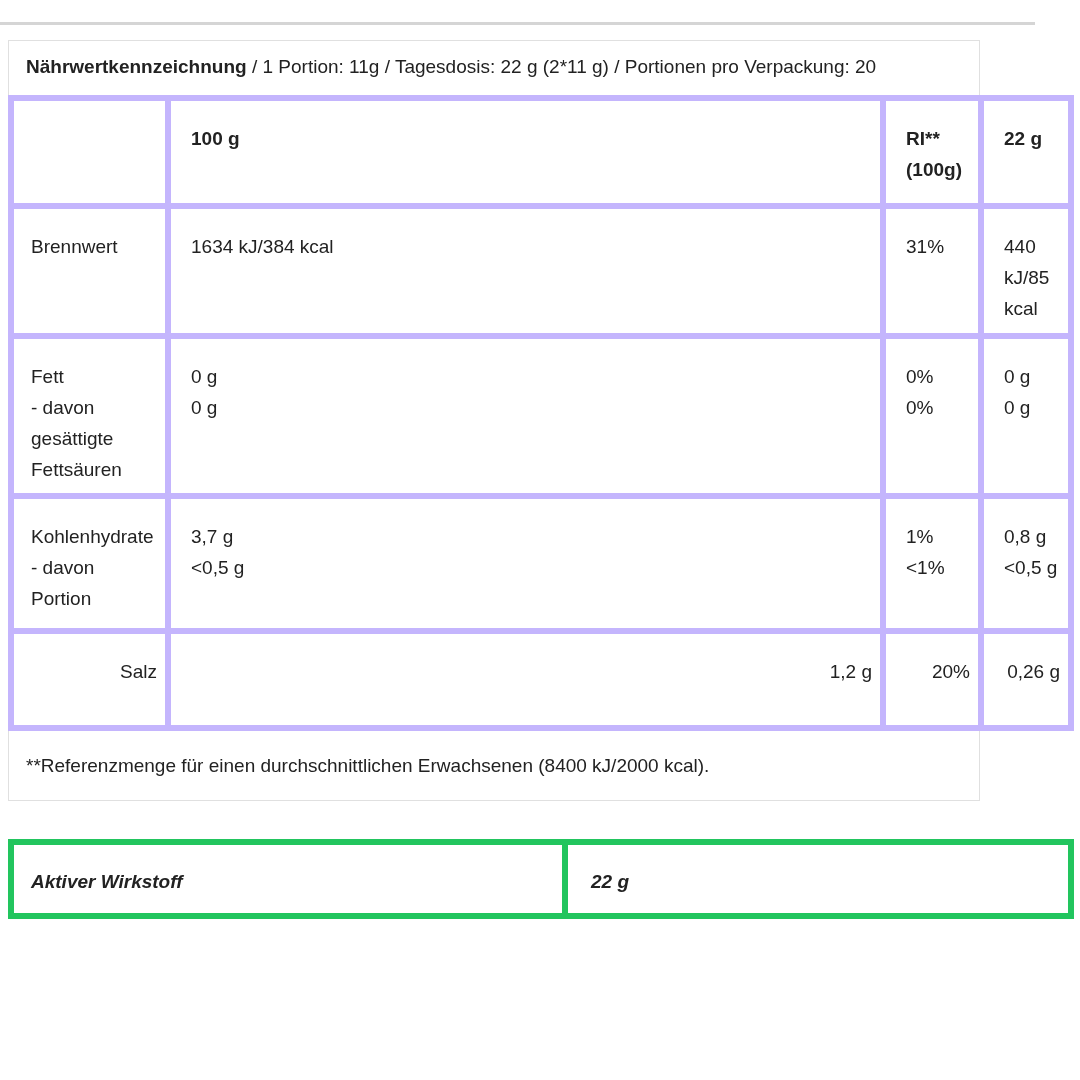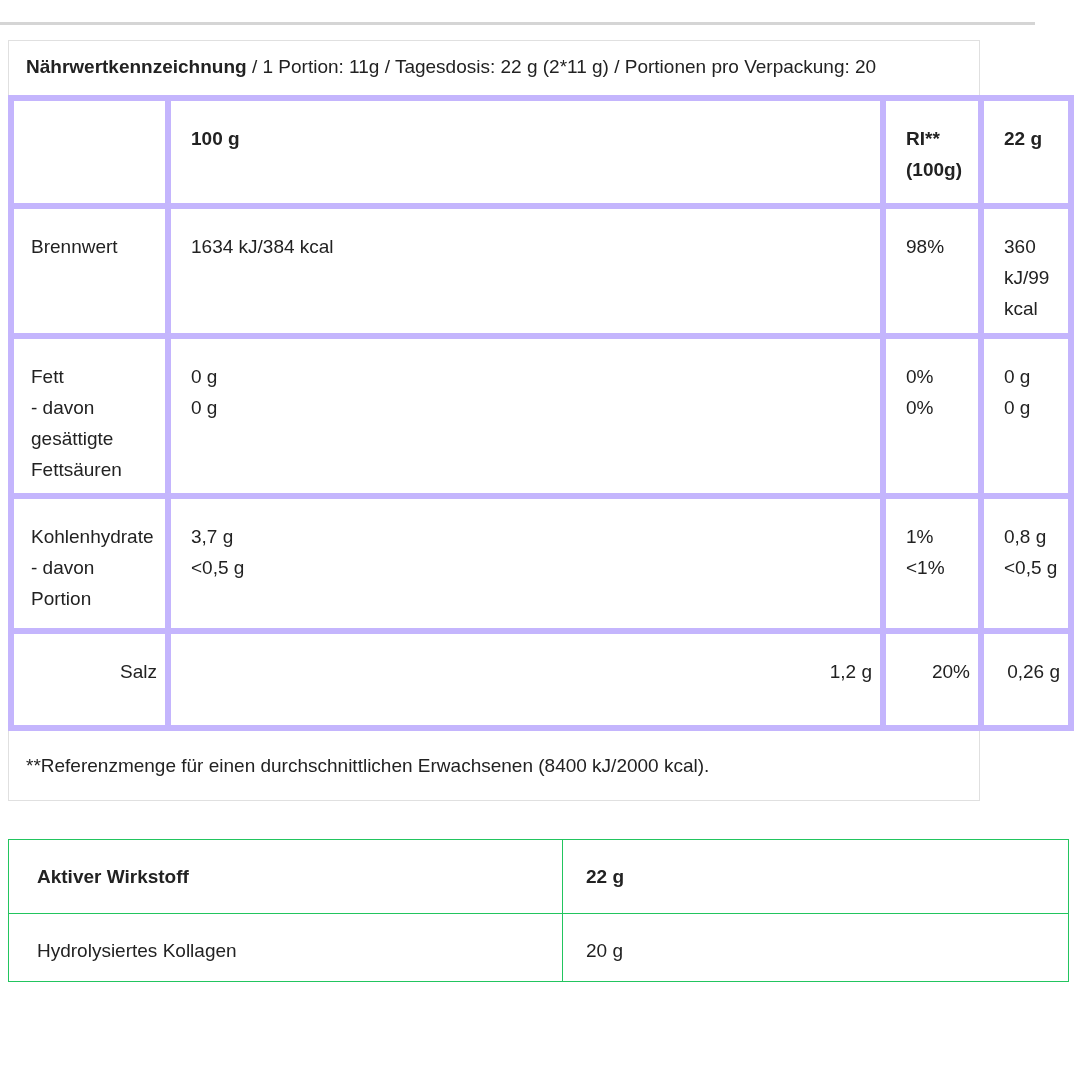--- a/index.html
+++ b/index.html
@@ -29,22 +29,22 @@
   tr.rh-2{height:135px;}
   tr.rh-3{height:75px;}
   tr.rh-4{height:97px;text-align:right;}
   .footnote-box{
     width:972px;height:70px;box-sizing:border-box;
     border:1px solid #e0e0e0;border-top:none;
     padding:24px 10px 0 17px;
   }
   table.active{border-collapse:collapse;table-layout:fixed;width:1060px;margin-top:38px;}
   table.active td{
-    border:1px solid #22c55e;vertical-align:top;background:#ffffff;
-    padding:23px 8px 0 28px;line-height:27px;
+    border:6px solid #22c55e;vertical-align:top;background:#ffffff;
+    padding:23px 8px 0 17px;line-height:27px;font-style:italic;
   }
   table.active td.val{padding-left:23px;}
   tr.arh-0{height:74px;}
   tr.arh-1{height:68px;}
 </style>
 </head>
 <body>
 
 <div class="top-line"></div>
 
@@ -73,24 +73,24 @@
     </tr>
 
     <tr class="rh-0">
       <td class="lbl">
         <div>Brennwert</div>
       </td>
       <td>
         <div>1634 kJ/384 kcal</div>
       </td>
       <td>
-        <div>98%</div>
+        <div>31%</div>
       </td>
       <td>
-        <div>360 kJ/99 kcal</div>
+        <div>440 kJ/85 kcal</div>
       </td>
     </tr>
 
     <tr class="rh-1">
       <td class="lbl">
         <div>Fett</div>
         <div>- davon gesättigte Fettsäuren</div>
       </td>
       <td>
         <div>0 g</div>
@@ -150,20 +150,16 @@
   <table class="active">
     <colgroup>
       <col style="width:554px">
         <col style="width:506px">
     </colgroup>
     <tbody>
         <tr class="arh-0">
       <td class="b">Aktiver Wirkstoff</td>
       <td class="b val">22 g</td>
     </tr>
-    <tr class="arh-1">
-      <td>Hydrolysiertes Kollagen</td>
-      <td class="val">20 g</td>
-    </tr>
   </tbody>
     </table>
 
 </div>
 
 </body></html>

